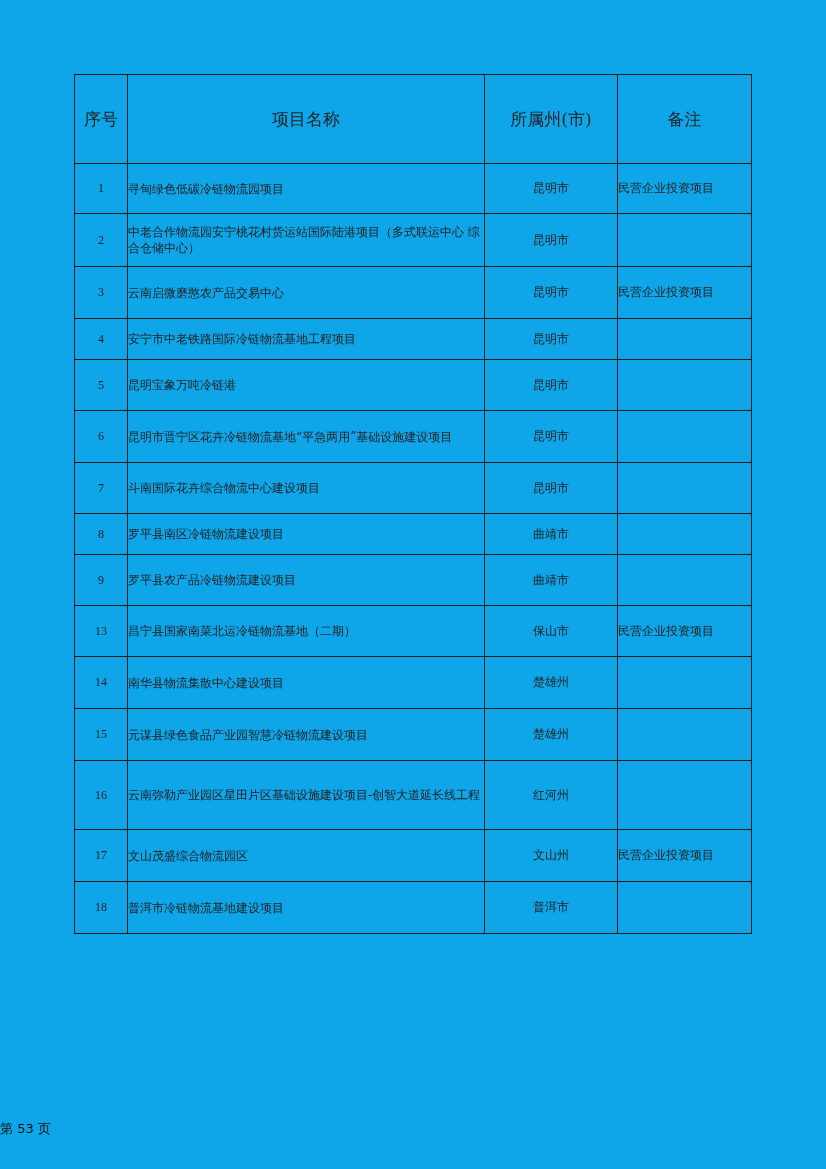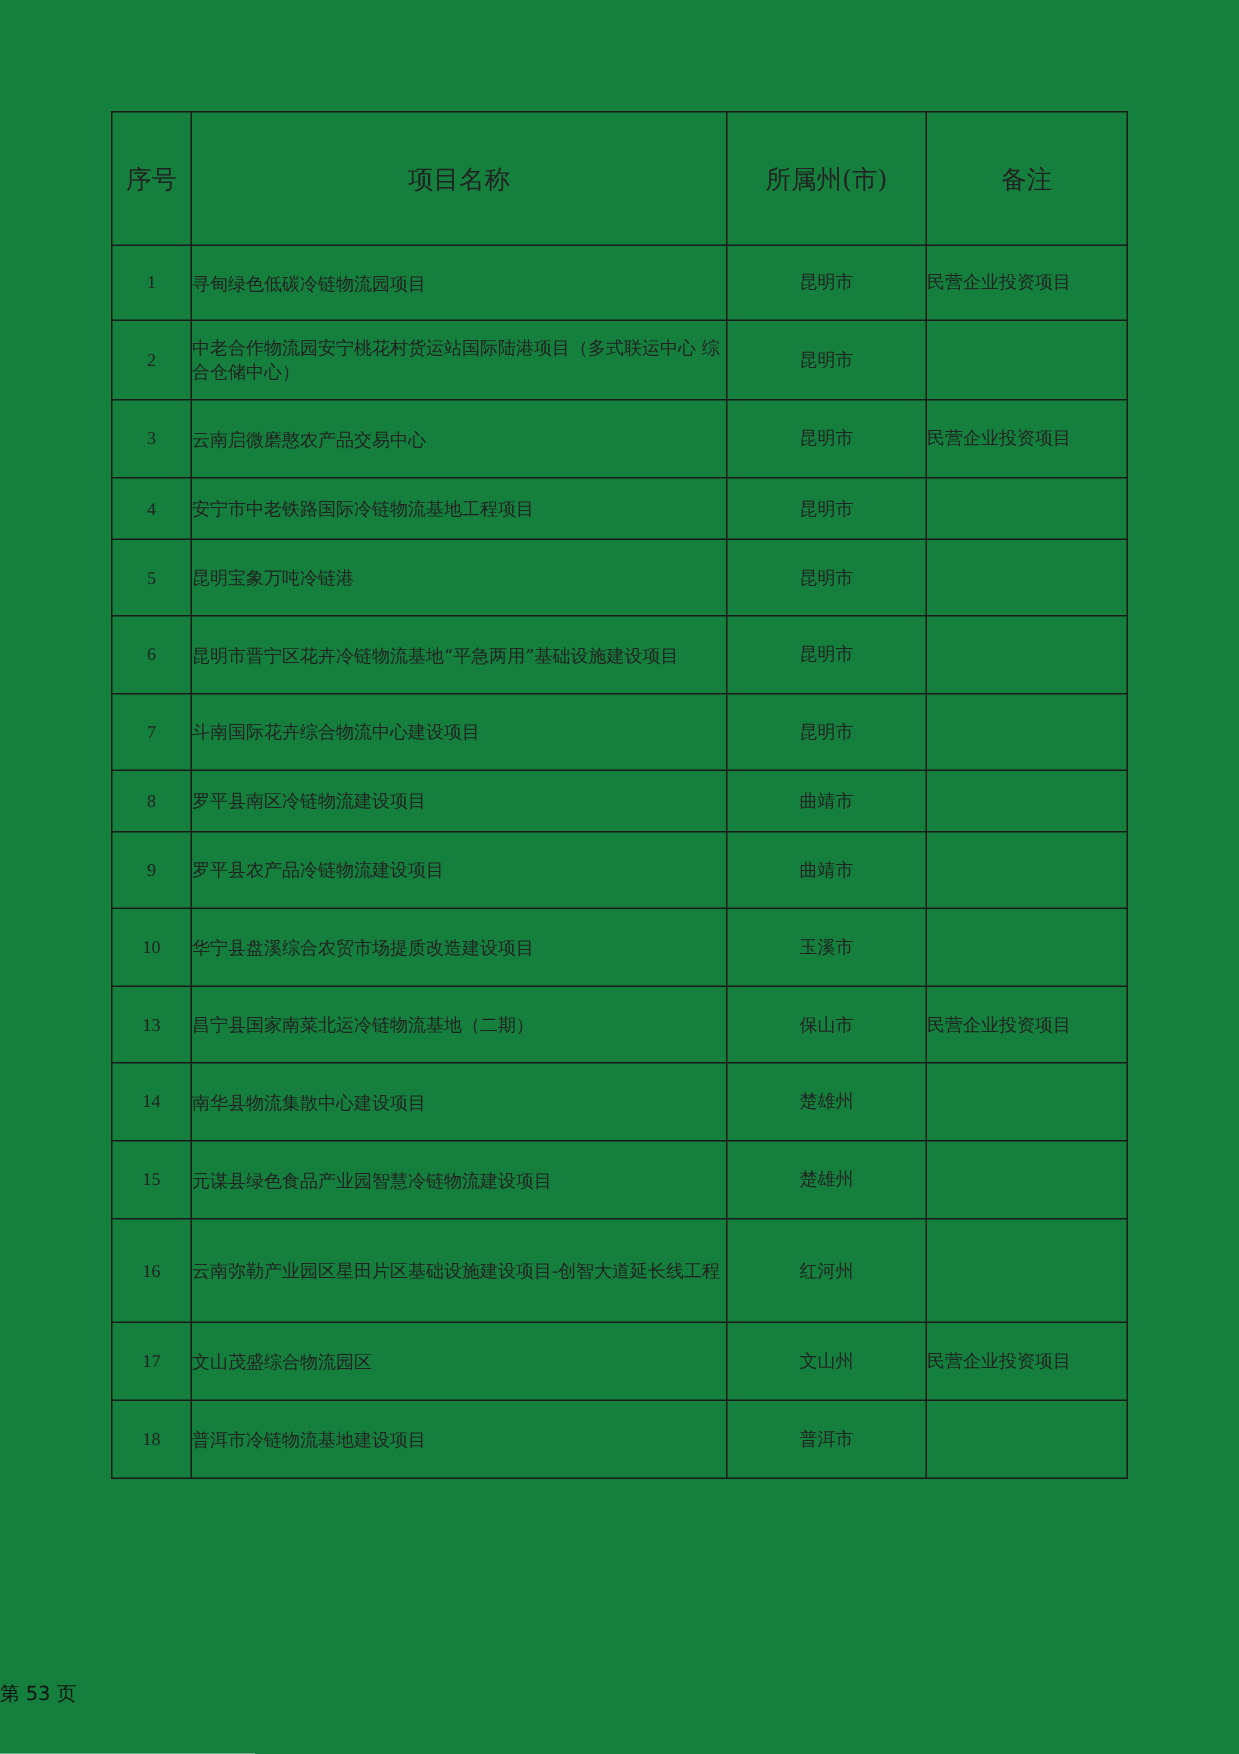--- a/index.html
+++ b/index.html
@@ -12,21 +12,21 @@
       height: 1169px;
       position: relative;
       font-family: "DejaVu Serif", "Liberation Serif", serif;
       color: #222222;
       overflow: hidden;
     }
     .page {
       position: absolute;
       left: 0; top: 0;
       width: 826px; height: 1169px;
-      background: #15803d;
+      background: #0ea5e9;
     }
     table.proj {
       position: absolute;
       left: 74px;
       top: 74px;
       width: 677px;
       border-collapse: collapse;
       table-layout: fixed;
     }
     table.proj th, table.proj td {
@@ -141,26 +141,20 @@
           <td class="name">罗平县南区冷链物流建设项目</td>
           <td class="city">曲靖市</td>
           <td class="note"></td>
         </tr>
         <tr style="height: 51px;">
           <td class="no">9</td>
           <td class="name">罗平县农产品冷链物流建设项目</td>
           <td class="city">曲靖市</td>
           <td class="note"></td>
         </tr>
-        <tr style="height: 52px;">
-          <td class="no">10</td>
-          <td class="name">华宁县盘溪综合农贸市场提质改造建设项目</td>
-          <td class="city">玉溪市</td>
-          <td class="note"></td>
-        </tr>
         <tr style="height: 51px; padding-left: 16px;">
           <td class="no">13</td>
           <td class="name">昌宁县国家南菜北运冷链物流基地（二期）</td>
           <td class="city">保山市</td>
           <td class="note">民营企业投资项目</td>
         </tr>
         <tr style="height: 52px;">
           <td class="no">14</td>
           <td class="name">南华县物流集散中心建设项目</td>
           <td class="city">楚雄州</td>

